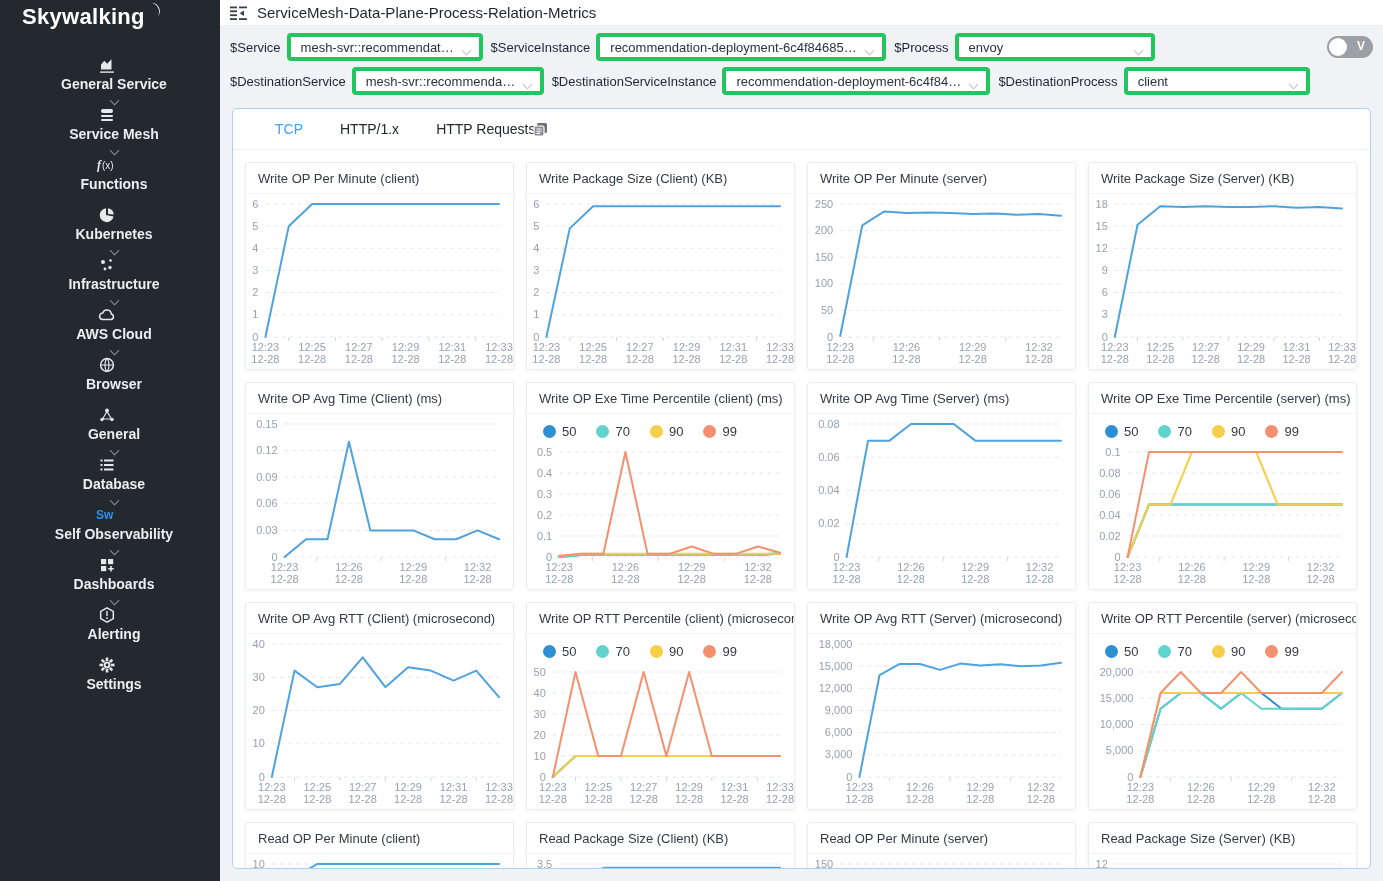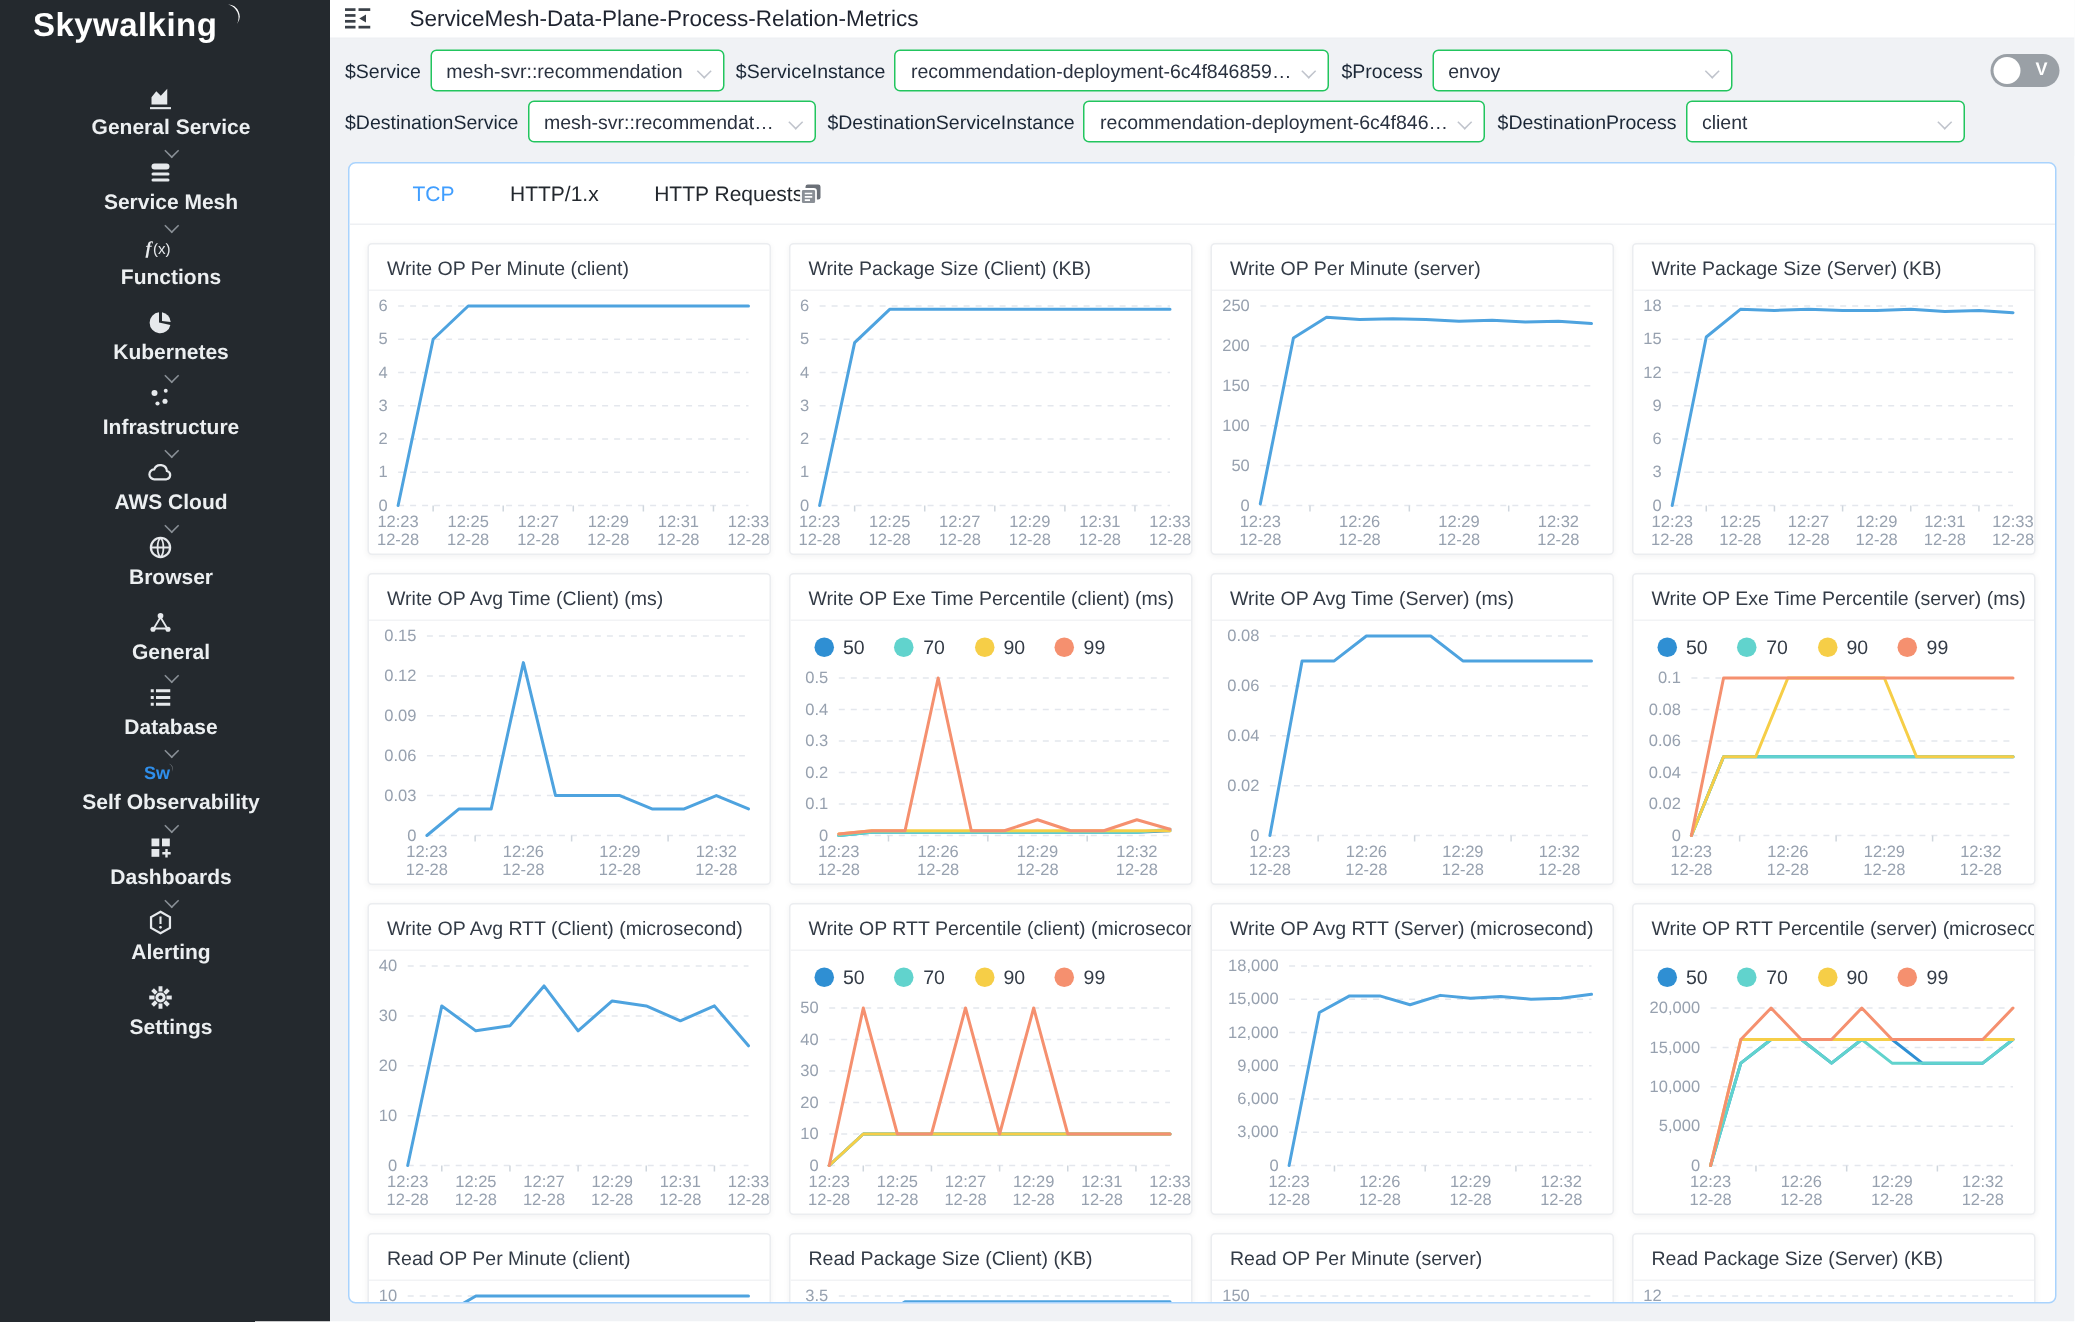--- a/index.html
+++ b/index.html
@@ -15,33 +15,33 @@
   .nav { margin-top:14px; }
   .nav-item { height:50px; display:flex; align-items:center; padding:0 18px 0 26px; cursor:pointer;flex-direction:column; }
   .nav-icon { width:22px; height:20px; display:flex; align-items:center; justify-content:center; margin-right:14px; flex:0 0 22px; }
   .nav-label { font-size:14px; font-weight:bold; color:#eceff1; flex:1 1 auto; white-space:nowrap; }
   .chev-down { width:7px; height:7px; border-right:1.6px solid #8a9097; border-bottom:1.6px solid #8a9097; transform:rotate(45deg); margin-top:-4px; }
   .sw-txt { font-size:12px; font-weight:bold; fill:#2f8fec; }
 
   
   .main { flex:1 1 auto; display:flex; flex-direction:column; background:#f0f2f5; min-width:0; }
   .topbar { height:32px; background:#fff; display:flex; align-items:center; justify-content:space-between; padding:0 14px 0 10px; border-bottom:1px solid #eef0f3; }
-  .topbar-left { display:flex; align-items:center; gap:26px; }
+  .topbar-left { display:flex; align-items:flex-end; gap:10px; }
   .page-title { font-size:15px; color:#1f2430; }
   .topbar-right { display:flex; align-items:center; gap:10px; }
   .time-range { font-family:"DejaVu Sans Mono", monospace; font-size:13px; color:#141a22; cursor:pointer; }
   .tz { font-family:"DejaVu Sans Mono", monospace; font-size:13px; color:#141a22; }
   .icon-btn { display:flex; align-items:center; cursor:pointer; }
 
   
   .filters { background:#f0f2f5; padding:7px 10px 9px 10px; display:flex; flex-direction:column; gap:6px; }
   .filter-row { display:flex; align-items:center; gap:8px; }
   .filter { display:flex; align-items:center; gap:6px;text-align:center; }
   .flabel { font-size:13px; color:#1b2736; white-space:nowrap; }
-  .select { position:relative; height:28px; background:#fff; border:1px solid #22c55e; border-radius:4px; display:flex; align-items:center; padding:0 24px 0 10px; cursor:pointer; }
+  .select { position:relative; height:28px; background:#fff; border:4px solid #22c55e; border-radius:4px; display:flex; align-items:center; padding:0 24px 0 10px; cursor:pointer; }
   .select .val { font-size:13px; color:#2a3240; white-space:nowrap; overflow:hidden; text-overflow:ellipsis; }
   .select .chev { position:absolute; right:9px; top:10px; width:7px; height:7px; border-right:1.4px solid #c0c4cc; border-bottom:1.4px solid #c0c4cc; transform:rotate(45deg); }
   .w1{width:196px}.w2{width:290px}.w3{width:200px}.w4{width:192px}.w5{width:268px}.w6{width:186px}
   .toggle { margin-left:auto; width:46px; height:22px; border-radius:11px; background:#9aa0a6; position:relative; cursor:pointer; }
   .toggle .knob { position:absolute; left:2px; top:2px; width:18px; height:18px; border-radius:50%; background:#fff; }
   .toggle .tlabel { position:absolute; right:8px; top:3px; color:#fff; font-size:12px; font-weight:bold; }
 
   
   .panel { margin:4px 12px 12px 12px; background:#fff; border:1px solid #a9d3fd; border-radius:5px; flex:1 1 auto; overflow:hidden; }
   .tabs { height:41px; display:flex; align-items:center; padding-left:42px; gap:37px; border-bottom:1px solid #eef0f3; }

